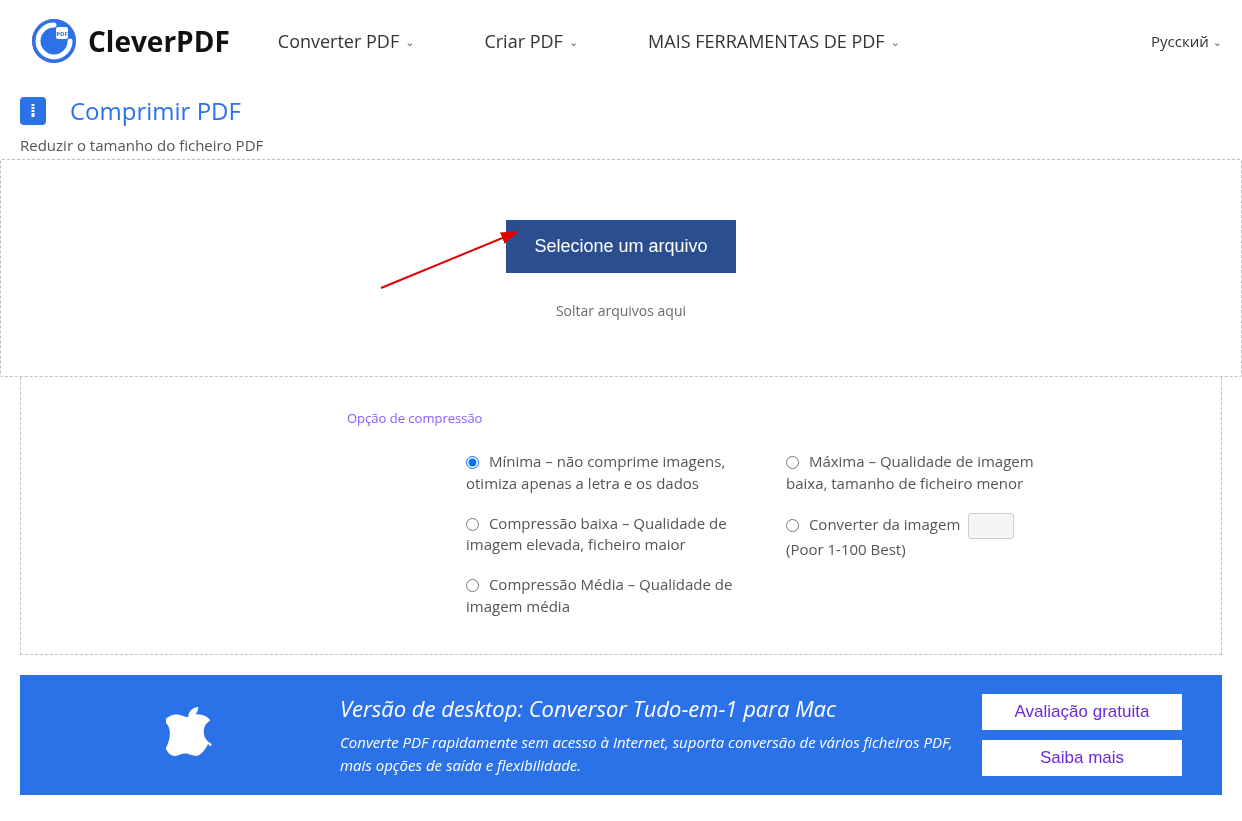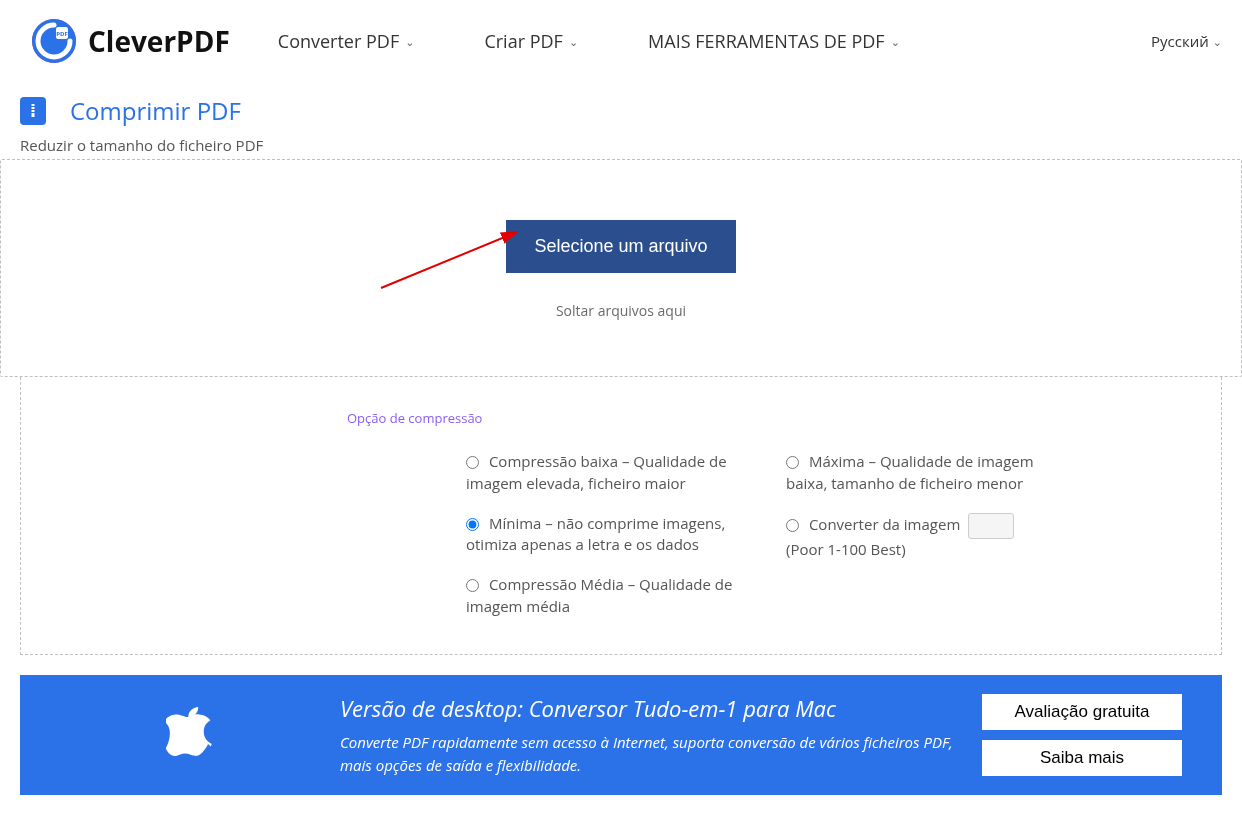--- a/index.html
+++ b/index.html
@@ -190,21 +190,21 @@
     line-height: 1.55;
   }
   .promo-buttons {
     width: 200px;
     display: flex;
     flex-direction: column;
     gap: 10px;
   }
   .promo-btn {
     background: #fff;
-    color: #000000;
+    color: #6d28d9;
     border: none;
     padding: 8px 0;
     font-size: 17px;
     cursor: pointer;
     text-align: center;
   }
 </style>
 </head>
 <body>
 
@@ -268,28 +268,28 @@
     <line x1="4" y1="60" x2="140" y2="4" stroke="#e10000" stroke-width="2" marker-end="url(#ah)"></line>
   </svg>
 </div>
 
 <div class="options-zone">
   <div class="opt-title">Opção de compressão</div>
   <div class="options-inner">
     <div class="col left">
       <div class="radio-row">
         <label>
+          <input type="radio" name="comp" checked="" style="">
+          <span>Mínima – não comprime imagens, otimiza apenas a letra e os dados</span>
+        </label>
+      </div>
+      <div class="radio-row">
+        <label>
           <input type="radio" name="comp" style="">
           <span>Compressão baixa – Qualidade de imagem elevada, ficheiro maior</span>
-        </label>
-      </div>
-      <div class="radio-row">
-        <label>
-          <input type="radio" name="comp" checked="" style="">
-          <span>Mínima – não comprime imagens, otimiza apenas a letra e os dados</span>
         </label>
       </div>
       <div class="radio-row" style="margin-bottom:0">
         <label>
           <input type="radio" name="comp" style="">
           <span>Compressão Média – Qualidade de imagem média</span>
         </label>
       </div>
     </div>
     <div class="col right">

